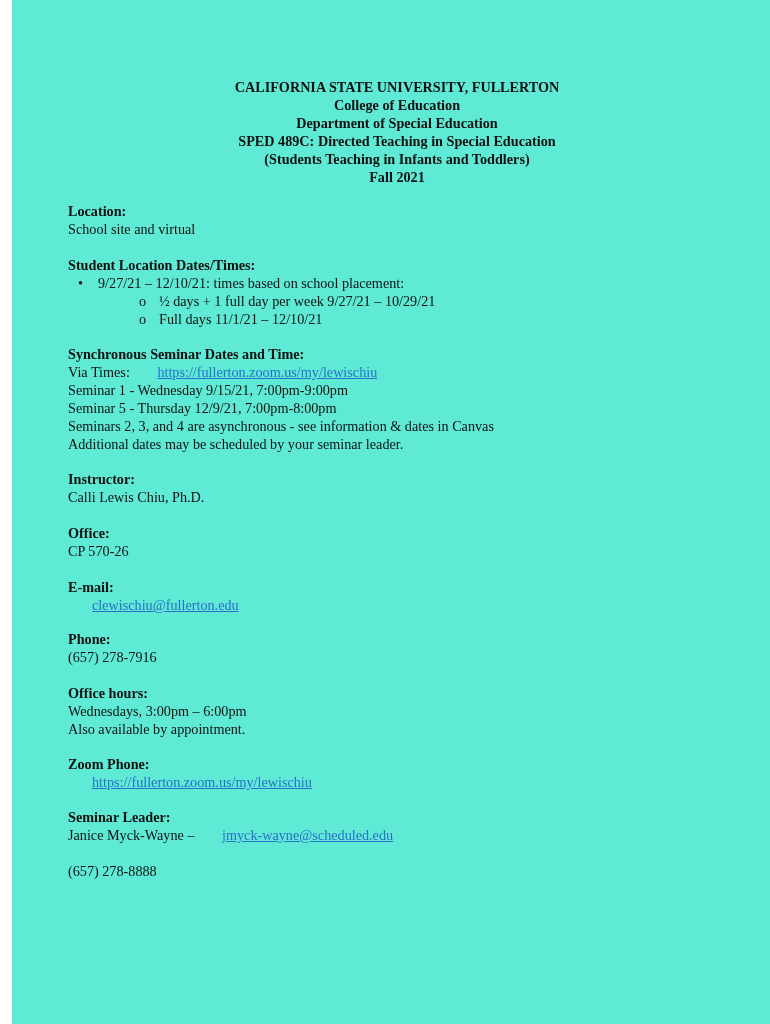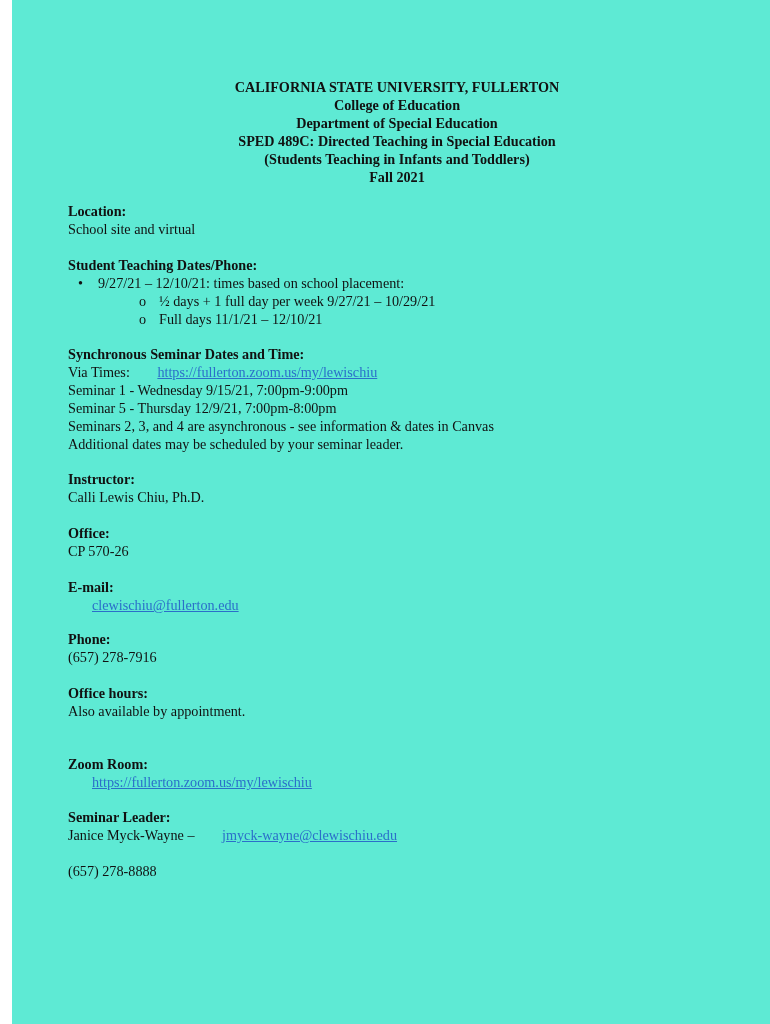--- a/index.html
+++ b/index.html
@@ -28,21 +28,21 @@
     <div>(Students Teaching in Infants and Toddlers)</div>
     <div>Fall 2021</div>
   </div>
 
   <div class="block" style="top:202px;">
     <div class="lbl">Location:</div>
     <div>School site and virtual</div>
   </div>
 
   <div class="block" style="top:256px; width:660px;">
-    <div class="lbl">Student Teaching Dates/Phone:</div>
+    <div class="lbl">Student Location Dates/Times:</div>
     <div class="bullet">
       <span class="mark" style="left:10px;">•</span>
       <span class="txt" style="left:30px;">9/27/21 – 12/10/21: times based on school placement:</span>
     </div>
     <div class="bullet">
       <span class="mark" style="left:71px;">o</span>
       <span class="txt" style="left:91px;">½ days + 1 full day per week 9/27/21 – 10/29/21</span>
     </div>
     <div class="bullet">
       <span class="mark" style="left:71px;">o</span>
@@ -74,30 +74,31 @@
     <div><a>clewischiu@fullerton.edu</a></div>
   </div>
 
   <div class="block" style="top:630px;">
     <div class="lbl">Phone:</div>
     <div>(657) 278-7916</div>
   </div>
 
   <div class="block" style="top:684px;">
     <div class="lbl">Office hours:</div>
+    <div>Wednesdays, 3:00pm – 6:00pm</div>
     <div>Also available by appointment.</div>
   </div>
 
   <div class="block" style="top:755px;">
-    <div class="lbl">Zoom Room:</div>
+    <div class="lbl">Zoom Phone:</div>
     <div><a>https://fullerton.zoom.us/my/lewischiu</a></div>
   </div>
 
   <div class="block" style="top:808px;">
     <div class="lbl">Seminar Leader:</div>
-    <div><span style="white-space:pre;">Janice Myck-Wayne – </span><a>jmyck-wayne@clewischiu.edu</a></div>
+    <div><span style="white-space:pre;">Janice Myck-Wayne – </span><a>jmyck-wayne@scheduled.edu</a></div>
   </div>
 
   <div class="block" style="top:862px;">
     <div>(657) 278-8888</div>
   </div>
 
 </div>
 
 </body></html>

